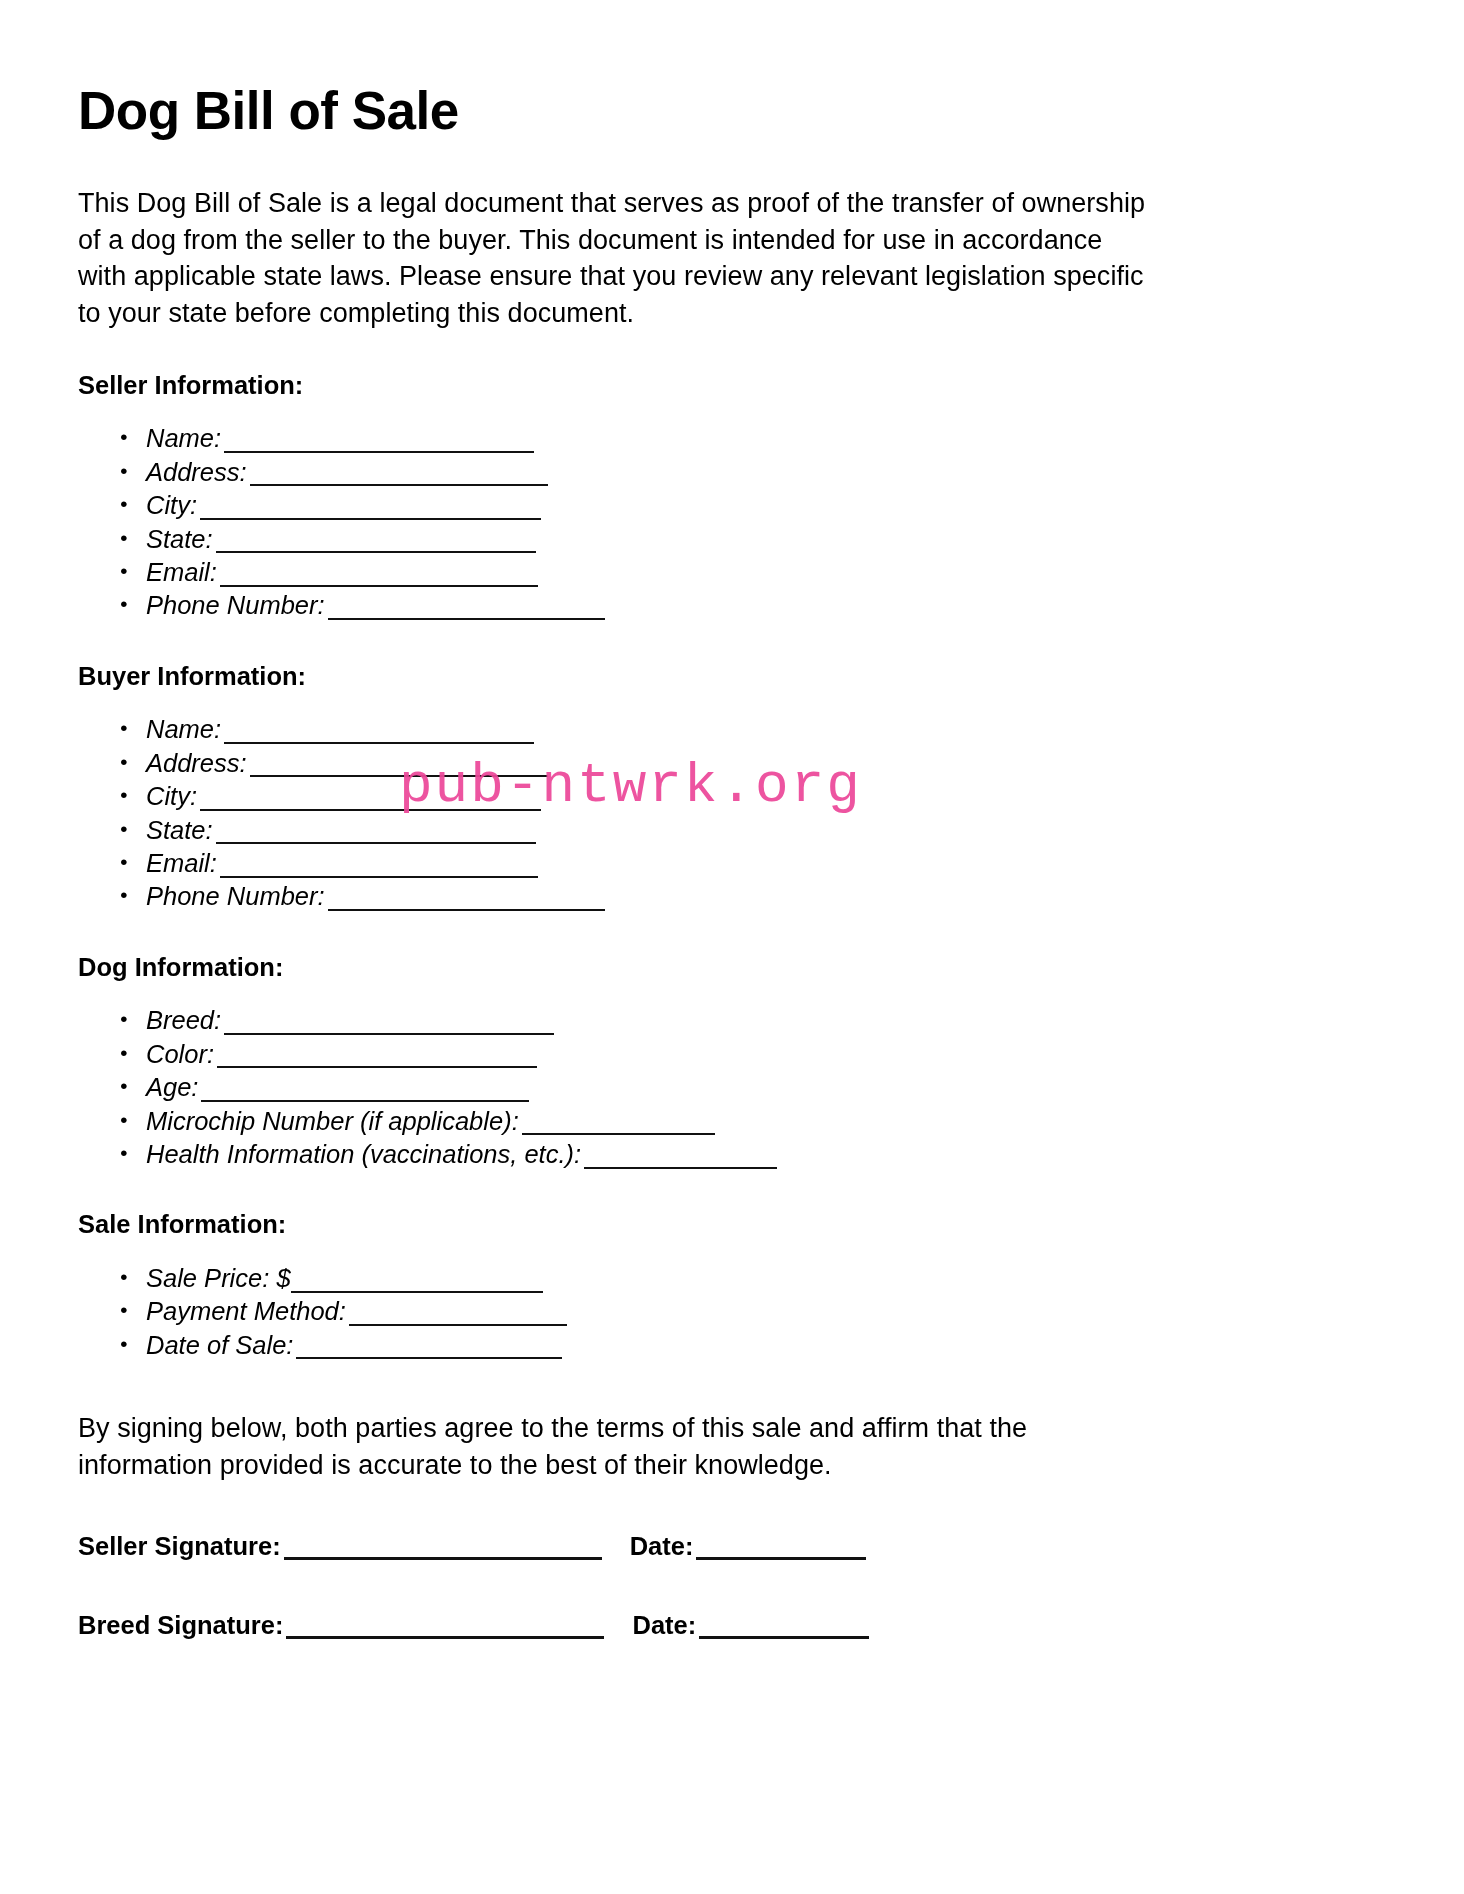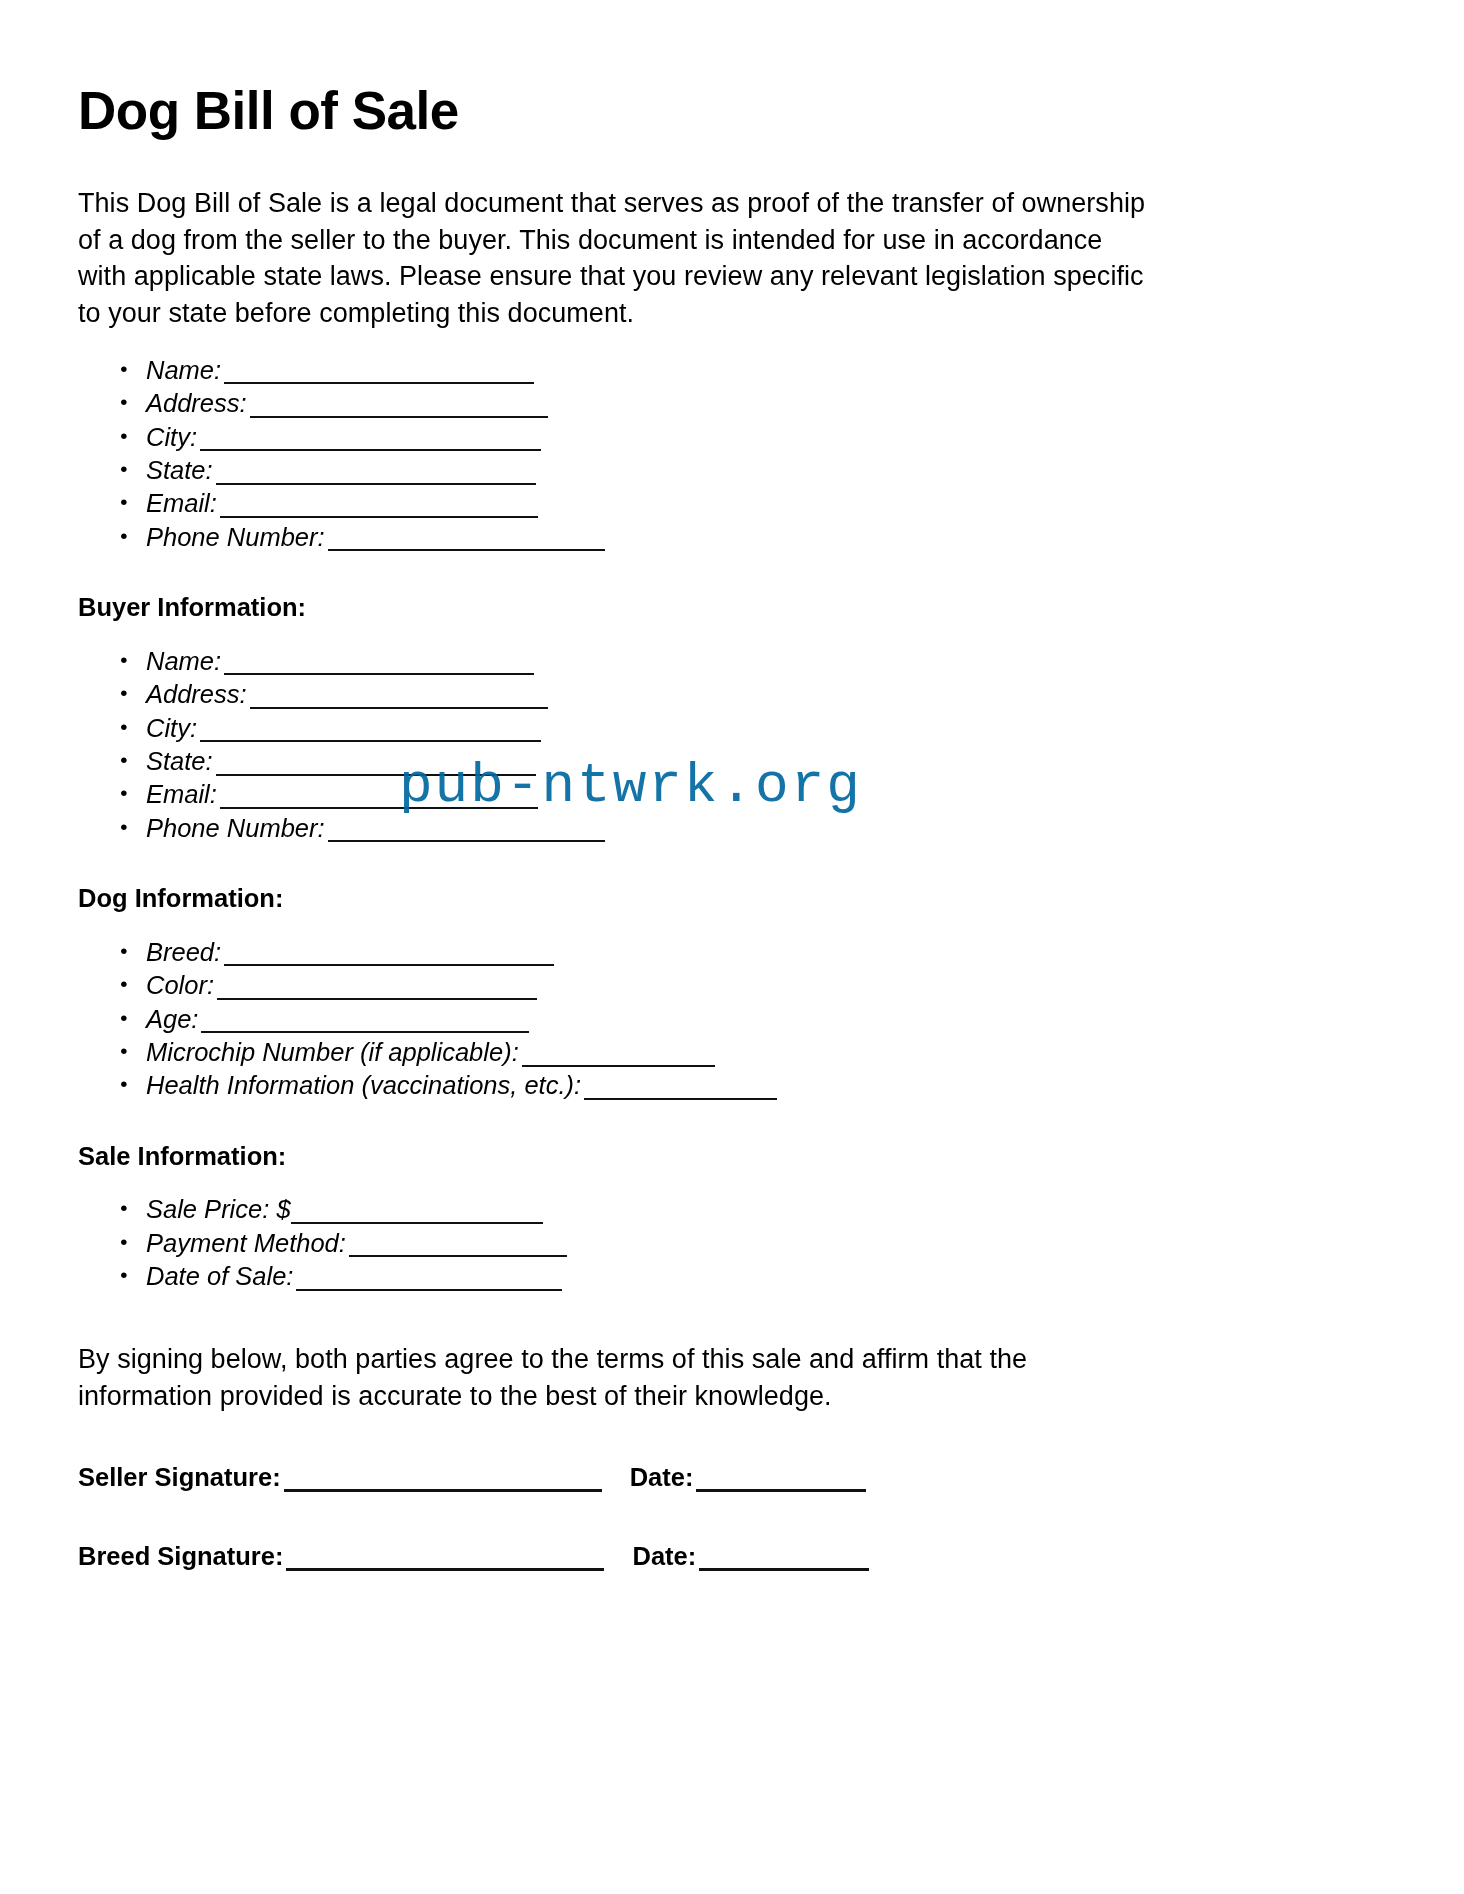--- a/index.html
+++ b/index.html
@@ -102,37 +102,38 @@
     max-width: 1095px;
   }
 
   .watermark {
     position: absolute;
     left: 399px;
     top: 754px;
     font-family: "Liberation Mono", "DejaVu Sans Mono", monospace;
     font-size: 56px;
     letter-spacing: 2px;
-    color: #0369a1;
+    color: #ec4899;
     opacity: 0.93;
     white-space: nowrap;
     pointer-events: none;
   }
 </style>
 </head>
 <body>
 
 <div class="page">
   <div class="content">
 
     <h1 class="doc-title">Dog Bill of Sale</h1>
 
     <p class="para">This Dog Bill of Sale is a legal document that serves as proof of the transfer of ownership of a dog from the seller to the buyer. This document is intended for use in accordance with applicable state laws. Please ensure that you review any relevant legislation specific to your state before completing this document.</p>
 
     <div id="sections-root">
+        <h2 class="section-head">Seller Information:</h2>
         <ul class="fields">
           <li><span>Name:</span><span class="blank" style="width: 310px;"></span></li>
           <li><span>Address:</span><span class="blank" style="width: 298px;"></span></li>
           <li><span>City:</span><span class="blank" style="width: 341px;"></span></li>
           <li><span>State:</span><span class="blank" style="width: 320px;"></span></li>
           <li><span>Email:</span><span class="blank" style="width: 318px;"></span></li>
           <li><span>Phone Number:</span><span class="blank" style="width: 277px;"></span></li>
         </ul>
         <h2 class="section-head">Buyer Information:</h2>
         <ul class="fields">

